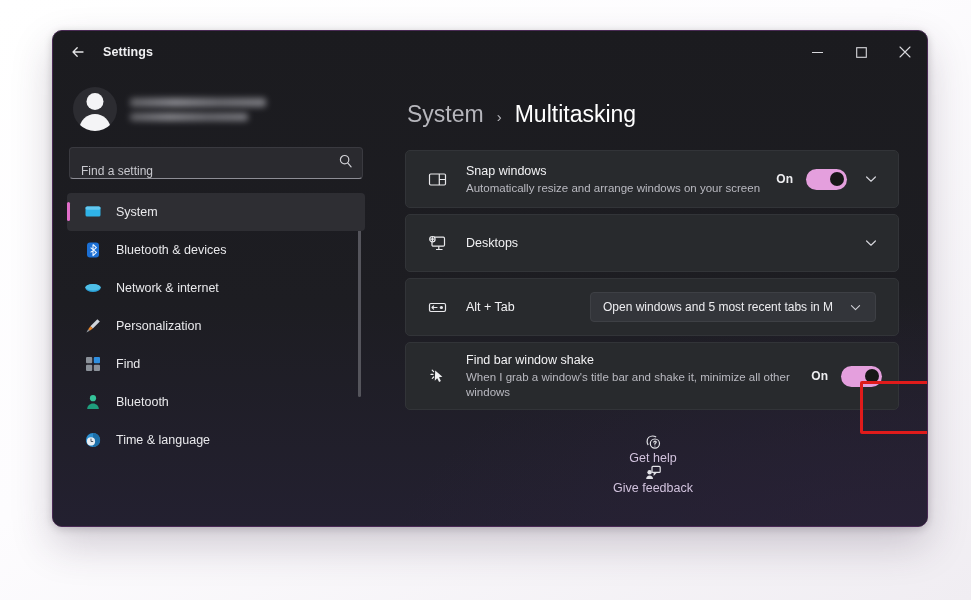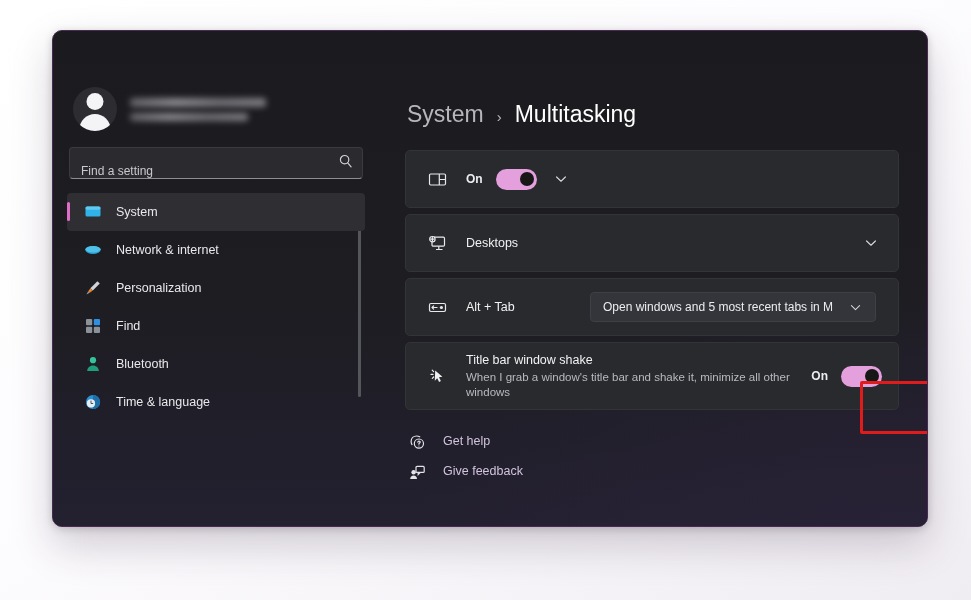--- a/index.html
+++ b/index.html
@@ -193,33 +193,58 @@
   .highlight-box {
     position: absolute;
     left: 807px; top: 350px; width: 90px; height: 53px;
     border: 3px solid #e01b1b;
     border-radius: 2px;
     pointer-events: none;
   }
 
   .links { margin-top: 24px; padding-left: 2px; }
   .link-row {
-    display: flex; align-items: flex-start; gap: 16px;
-    height: 30px; color: #cdbfd9;
+    display: flex; align-items: center; 
+    height: 30px; color: #cdbfd9; flex-direction: column;
   }
   .link-icon { width: 20px; display: flex; align-items: center; justify-content: center; color: #e3e3e8; }
   .link-text { font-size: 12.5px; color: #d2c3de; }
 </style>
 </head>
 <body>
 
 <div id="root">
   <div class="window">
     <div class="win-inner"></div>
 
+    <div class="titlebar">
+      <div class="back-btn">
+        <svg width="16" height="16" viewBox="0 0 16 16" fill="none" stroke="currentColor" stroke-width="1.3">
+          <path d="M13 8H3M3 8l4.2-4.2M3 8l4.2 4.2" stroke-linecap="round" stroke-linejoin="round"></path>
+        </svg>
+      </div>
+      <div class="win-title">Settings</div>
+      <div class="win-ctrls">
+        <div class="win-ctrl">
+          <svg width="11" height="11" viewBox="0 0 11 11">
+            <rect x="0" y="5" width="11" height="1" fill="currentColor"></rect>
+          </svg>
+        </div>
+        <div class="win-ctrl">
+          <svg width="11" height="11" viewBox="0 0 11 11" fill="none" stroke="currentColor" stroke-width="1.1">
+            <rect x="0.7" y="0.7" width="9.6" height="9.6"></rect>
+          </svg>
+        </div>
+        <div class="win-ctrl">
+          <svg width="12" height="12" viewBox="0 0 12 12" fill="none" stroke="currentColor" stroke-width="1.1">
+            <path d="M1 1l10 10M11 1L1 11" stroke-linecap="round"></path>
+          </svg>
+        </div>
+      </div>
+    </div>
 
     <div class="sidebar">
       <div class="account">
         <div class="avatar">
           <div class="head"></div>
           <div class="body"></div>
         </div>
         <div class="acct-text">
           <div class="redacted r1"></div>
           <div class="redacted r2"></div>
@@ -242,20 +267,29 @@
         <div class="navitem selected">
           <span class="nav-icon">
             <svg width="18" height="18" viewBox="0 0 18 18">
               <rect x="1.5" y="3.5" width="15" height="10" rx="1.6" fill="#2fb3e8"></rect>
               <rect x="1.5" y="3.5" width="15" height="3.2" rx="1.6" fill="#63c8f0"></rect>
             </svg>
           </span>
           <span class="nav-label">System</span>
         </div>
 
+        <div class="navitem">
+          <span class="nav-icon">
+            <svg width="18" height="18" viewBox="0 0 18 18">
+              <rect x="3" y="1.5" width="12" height="15" rx="3" fill="#1b6fd4"></rect>
+              <path d="M9 3.4v11.2l3.4-3.2L6.6 6.6M9 3.4l3.4 3.2L6.6 11.4" fill="none" stroke="#eaf4ff" stroke-width="1.1" stroke-linejoin="round"></path>
+            </svg>
+          </span>
+          <span class="nav-label">Bluetooth &amp; devices</span>
+        </div>
 
         <div class="navitem">
           <span class="nav-icon">
             <svg width="18" height="18" viewBox="0 0 18 18">
               <ellipse cx="9" cy="9" rx="7.6" ry="4" fill="#2a9fd6"></ellipse>
               <ellipse cx="9" cy="8.3" rx="7.6" ry="3.2" fill="#4fc0e8"></ellipse>
             </svg>
           </span>
           <span class="nav-label">Network &amp; internet</span>
         </div>
@@ -315,20 +349,24 @@
         <span class="crumb-current">Multitasking</span>
       </div>
 
       <div class="card">
         <span class="card-icon">
           <svg width="19" height="19" viewBox="0 0 19 19" fill="none" stroke="currentColor" stroke-width="1.2">
             <rect x="1.5" y="4" width="16" height="11" rx="1.2"></rect>
             <path d="M11.3 4v11M11.3 9.5h6.2"></path>
           </svg>
         </span>
+        <div class="card-text">
+          <div class="card-title">Snap windows</div>
+          <div class="card-desc">Automatically resize and arrange windows on your screen</div>
+        </div>
         <div class="card-right">
           <span class="toggle-label">On</span>
           <div class="toggle">
             <div class="knob"></div>
           </div>
           <span class="chev">
             <svg width="14" height="14" viewBox="0 0 14 14" fill="none" stroke="currentColor" stroke-width="1.2">
               <path d="M2.6 5l4.4 4.2L11.4 5" stroke-linecap="round" stroke-linejoin="round"></path>
             </svg>
           </span>
@@ -380,21 +418,21 @@
       </div>
 
       <div class="card tall">
         <span class="card-icon">
           <svg width="19" height="19" viewBox="0 0 19 19">
             <path d="M7.2 3.4l7.2 6.4-3.4.5 1.9 3.6-1.8 1-1.9-3.6-2.4 2.4z" fill="#f0f0f2"></path>
             <path d="M4.2 3.2l1.4 1.4M3 7.4h2M4.3 11.4l1.4-1.4" stroke="#f0f0f2" stroke-width="1.2" stroke-linecap="round" fill="none"></path>
           </svg>
         </span>
         <div class="card-text">
-          <div class="card-title">Title bar window shake</div>
+          <div class="card-title">Find bar window shake</div>
           <div class="card-desc">When I grab a window's title bar and shake it, minimize all other windows</div>
         </div>
         <div class="card-right">
           <span class="toggle-label">On</span>
           <div class="toggle">
             <div class="knob"></div>
           </div>
         </div>
       </div>
 

